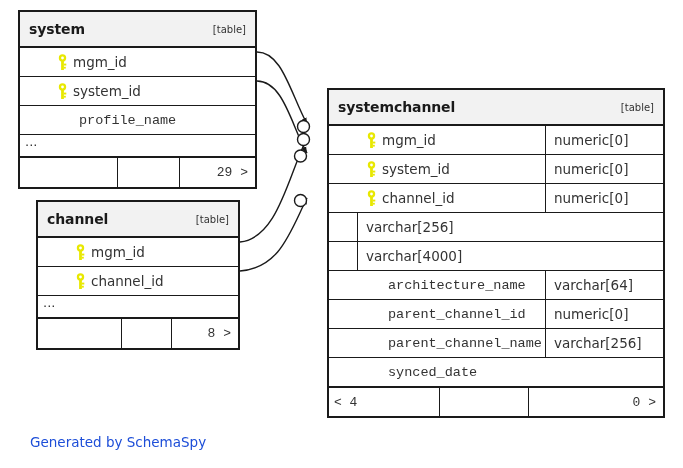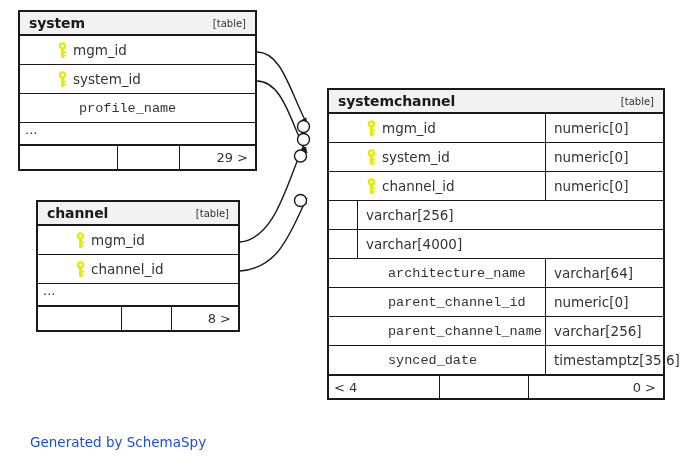--- a/index.html
+++ b/index.html
@@ -43,21 +43,21 @@
   }
 
   .tbl-header {
     display: flex;
     align-items: center;
     justify-content: space-between;
     background: #f2f2f2;
     border-bottom: 2px solid #1a1a1a;
     box-sizing: border-box;
     padding: 0 9px;
-    height: 24px;
+    height: 36px;
   }
   .tbl-name {
     font-weight: bold;
     font-size: 14px;
     color: #1a1a1a;
     letter-spacing: -0.1px;
   }
   .tbl-kind {
     font-size: 10px;
     color: #333333;
@@ -116,21 +116,22 @@
     border-bottom: 2px solid #1a1a1a;
     font-size: 13px;
     color: #333333;
     line-height: 14px;
   }
 
   
   .tbl-footer {
     display: flex;
     box-sizing: border-box;
-    height: 23px;
+    height: 29px;
+    font-family: Liberation Mono, monospace;
   }
   .foot-cell {
     display: flex;
     align-items: center;
     box-sizing: border-box;
     font-size: 13px;
     color: #333333;
     border-right: 1.5px solid #1a1a1a;
   }
   .foot-cell:last-child { border-right: none; }
@@ -359,21 +360,20 @@
       <div class="col-name indent">
         <span class="label">parent_channel_name</span>
       </div>
       <div class="col-type">varchar[256]</div>
     </div>
 
     <div class="tbl-row">
       <div class="col-name indent">
         <span class="label">synced_date</span>
       </div>
-      <div class="col-type">timestamptz[35,6]</div>
     </div>
 
     <div class="tbl-footer">
       <div class="foot-cell foot-left">&lt; 4</div>
       <div class="foot-cell"></div>
       <div class="foot-cell foot-right">0 &gt;</div>
     </div>
   </div>
 
   <div id="credit">Generated by SchemaSpy</div>

